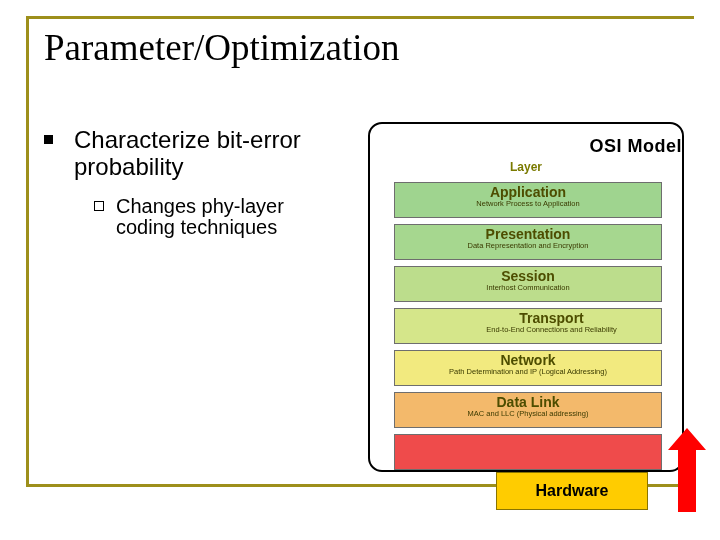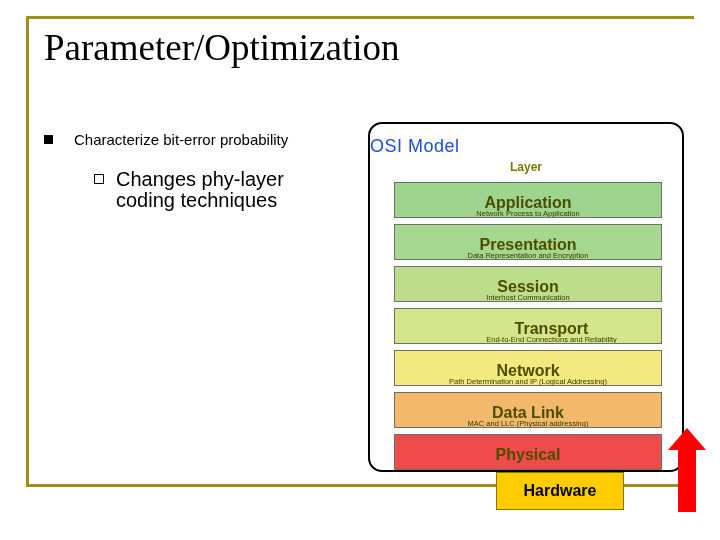--- a/index.html
+++ b/index.html
@@ -61,21 +61,21 @@
   
   .bullets {
     position: absolute;
     left: 44px;
     top: 126px;
     width: 300px;
   }
   .lvl1 {
     position: relative;
     padding-left: 30px;
-    font-size: 15px;
+    font-size: 24px;
     line-height: 27px;
     color: #000000;
   }
   .lvl1 .marker {
     position: absolute;
     left: 0px;
     top: 9px;
     width: 9px;
     height: 9px;
     background: #000000;
@@ -109,24 +109,24 @@
     background: #ffffff;
     border: 2px solid #000000;
     border-radius: 14px;
     box-sizing: border-box;
   }
   .osi-title {
     position: absolute;
     left: 0;
     top: 12px;
     width: 100%;
-    text-align: left;
+    text-align: right;
     font-size: 18px;
-    font-weight: normal;
-    color: #1d4ed8;
+    font-weight: bold;
+    color: #000000;
     letter-spacing: 0.5px;
   }
   .osi-subtitle {
     position: absolute;
     left: 0;
     top: 36px;
     width: 100%;
     text-align: center;
     font-size: 12px;
     font-weight: bold;
@@ -142,38 +142,38 @@
     position: relative;
     height: 36px;
     margin-bottom: 6px;
     border: 1px solid #6e6e6e;
     box-sizing: border-box;
     text-align: center;
     overflow: hidden;
   }
   .layer .lname {
     display: block;
-    font-size: 16px;
+    font-size: 14px;
     font-weight: bold;
     line-height: 15px;
-    margin-top: 12px;
+    margin-top: 2px;
     color: #4d4d00;
   }
   .layer .ldesc {
     display: block;
     font-size: 7.5px;
     line-height: 8.5px;
     color: #3a3a00;
   }
 
   .hardware {
     position: absolute;
     left: 496px;
     top: 472px;
-    width: 128px;
+    width: 152px;
     height: 38px;
     background: #ffcc00;
     border: 1px solid #8a7400;
     box-sizing: border-box;
     display: flex;
     align-items: center;
     justify-content: center;
     font-size: 16px;
     font-weight: bold;
     color: #000000;
@@ -232,21 +232,20 @@
       </div>
       <div class="layer" style="background: rgb(242, 234, 127);">
         <span class="lname">Network</span>
         <span class="ldesc">Path Determination and IP (Logical Addressing)</span>
       </div>
       <div class="layer" style="background: rgb(243, 185, 107);">
         <span class="lname">Data Link</span>
         <span class="ldesc">MAC and LLC (Physical addressing)</span>
       </div>
       <div class="layer" style="background: rgb(239, 75, 75);">
-        <span class="lname">Physical</span>
       </div>
     </div>
   </div>
 
   <div class="hardware">Hardware</div>
 
   <div class="arrow-up">
     <svg width="38" height="84" viewBox="0 0 38 84" xmlns="http://www.w3.org/2000/svg">
       <polygon points="19,0 38,22 28,22 28,84 10,84 10,22 0,22" fill="#ff0000"></polygon>
     </svg>

